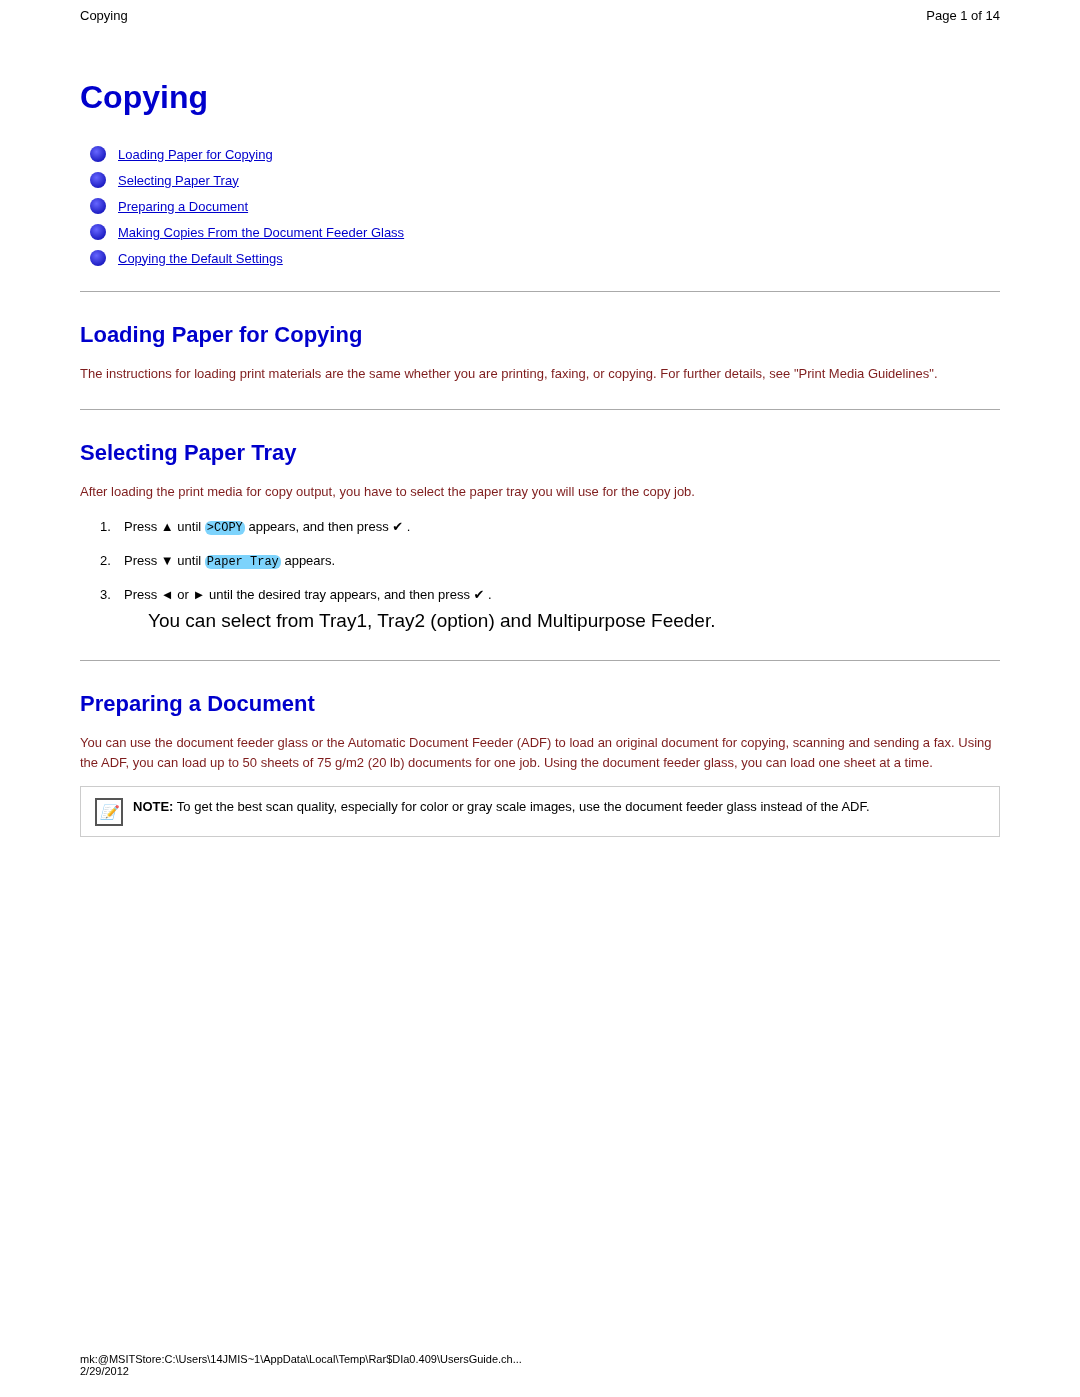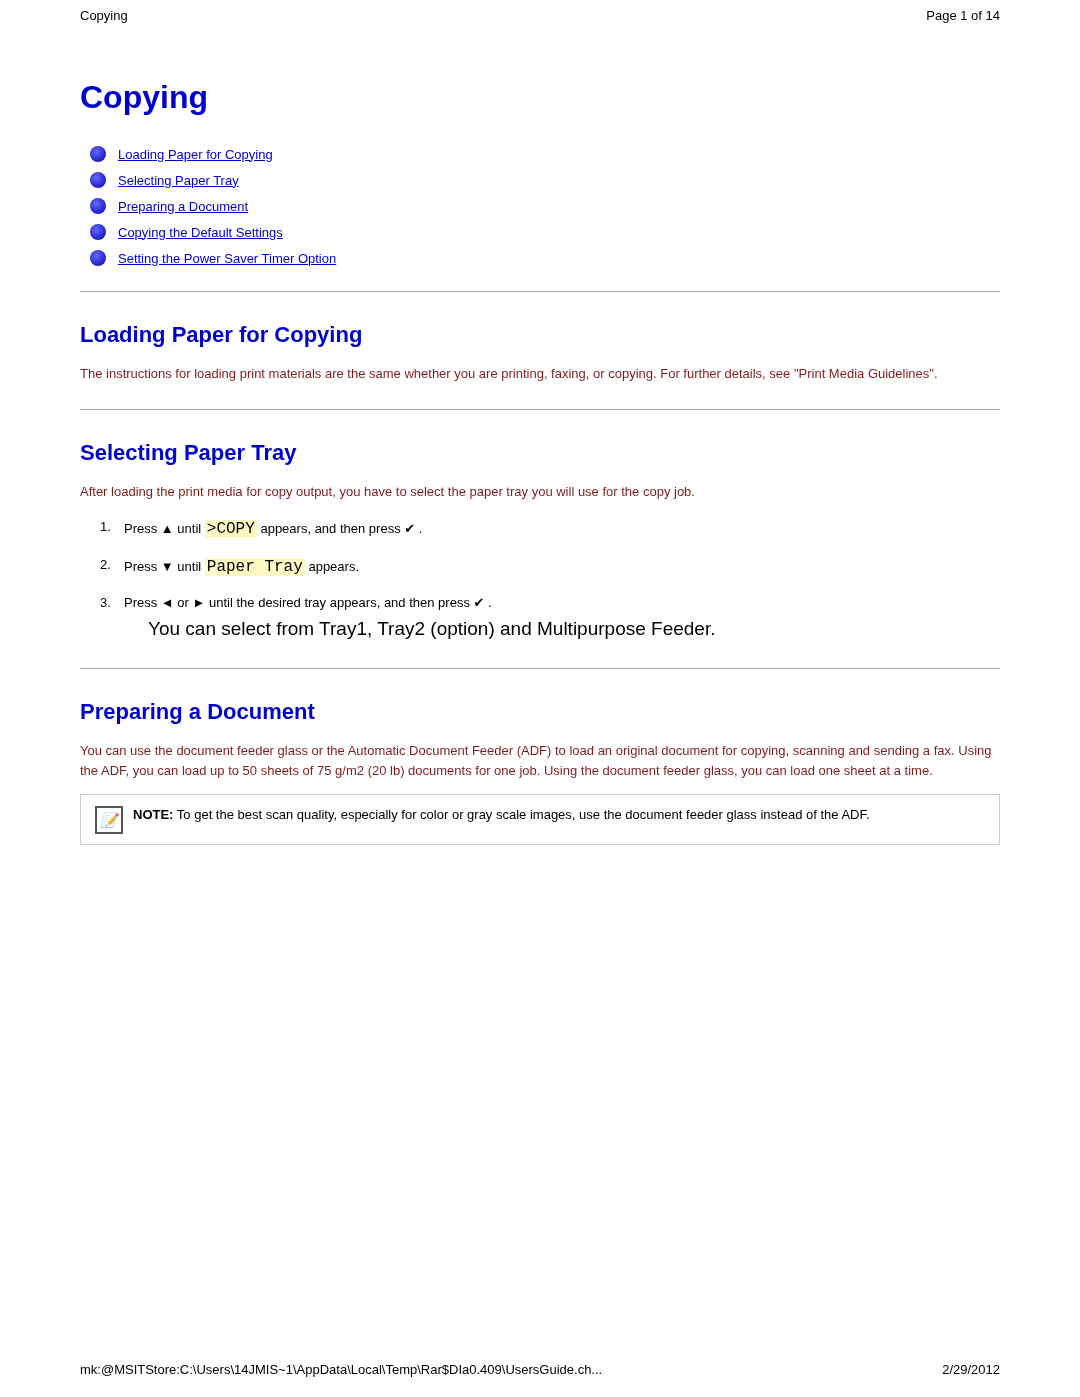--- a/index.html
+++ b/index.html
@@ -114,23 +114,24 @@
       font-weight: normal;
     }
 
     .step-content {
       flex: 1;
     }
 
     
     code {
       font-family: "Courier New", monospace;
-      font-size: 16px;
-      background: #fef9c3;
+      font-size: 12px;
+      background: #7dd3fc;
       padding: 0 2px;
+      border-radius: 6px;
     }
 
     
     .arrow-up::before { content: "▲"; }
     .arrow-down::before { content: "▼"; }
     .arrow-left::before { content: "◄"; }
     .arrow-right::before { content: "►"; }
     .checkmark::before { content: "✔"; }
 
     
@@ -169,22 +170,23 @@
     }
 
     
     .page-footer {
       position: absolute;
       bottom: 20px;
       left: 80px;
       right: 80px;
       display: flex;
       justify-content: space-between;
-      font-size: 13px;
+      font-size: 11px;
       color: #000;
+      flex-direction: column;
     }
 
     .sub-step-note {
       padding-left: 24px;
       font-size: 19px;
       margin-top: 2px;
       display: block;
     }
   </style>
 </head>
@@ -207,25 +209,25 @@
     <li>
       <span class="toc-bullet"></span>
       <a href="#selecting-paper-tray">Selecting Paper Tray</a>
     </li>
     <li>
       <span class="toc-bullet"></span>
       <a href="#preparing-document">Preparing a Document</a>
     </li>
     <li>
       <span class="toc-bullet"></span>
+      <a href="#making-copies-glass">Making Copies From the Document Feeder Glass</a>
+    </li>
+    <li>
+      <span class="toc-bullet"></span>
       <a href="#changing-default">Copying the Default Settings</a>
-    </li>
-    <li>
-      <span class="toc-bullet"></span>
-      <a href="#power-saver">Setting the Power Saver Timer Option</a>
     </li>
   </ul>
 
   <hr class="divider">
 
   <div id="loading-paper">
     <h2 class="section-title">Loading Paper for Copying</h2>
     <p class="body-text">The instructions for loading print materials are the same whether you are printing, faxing, or copying. For further details, see "Print Media Guidelines".</p>
   </div>
 

